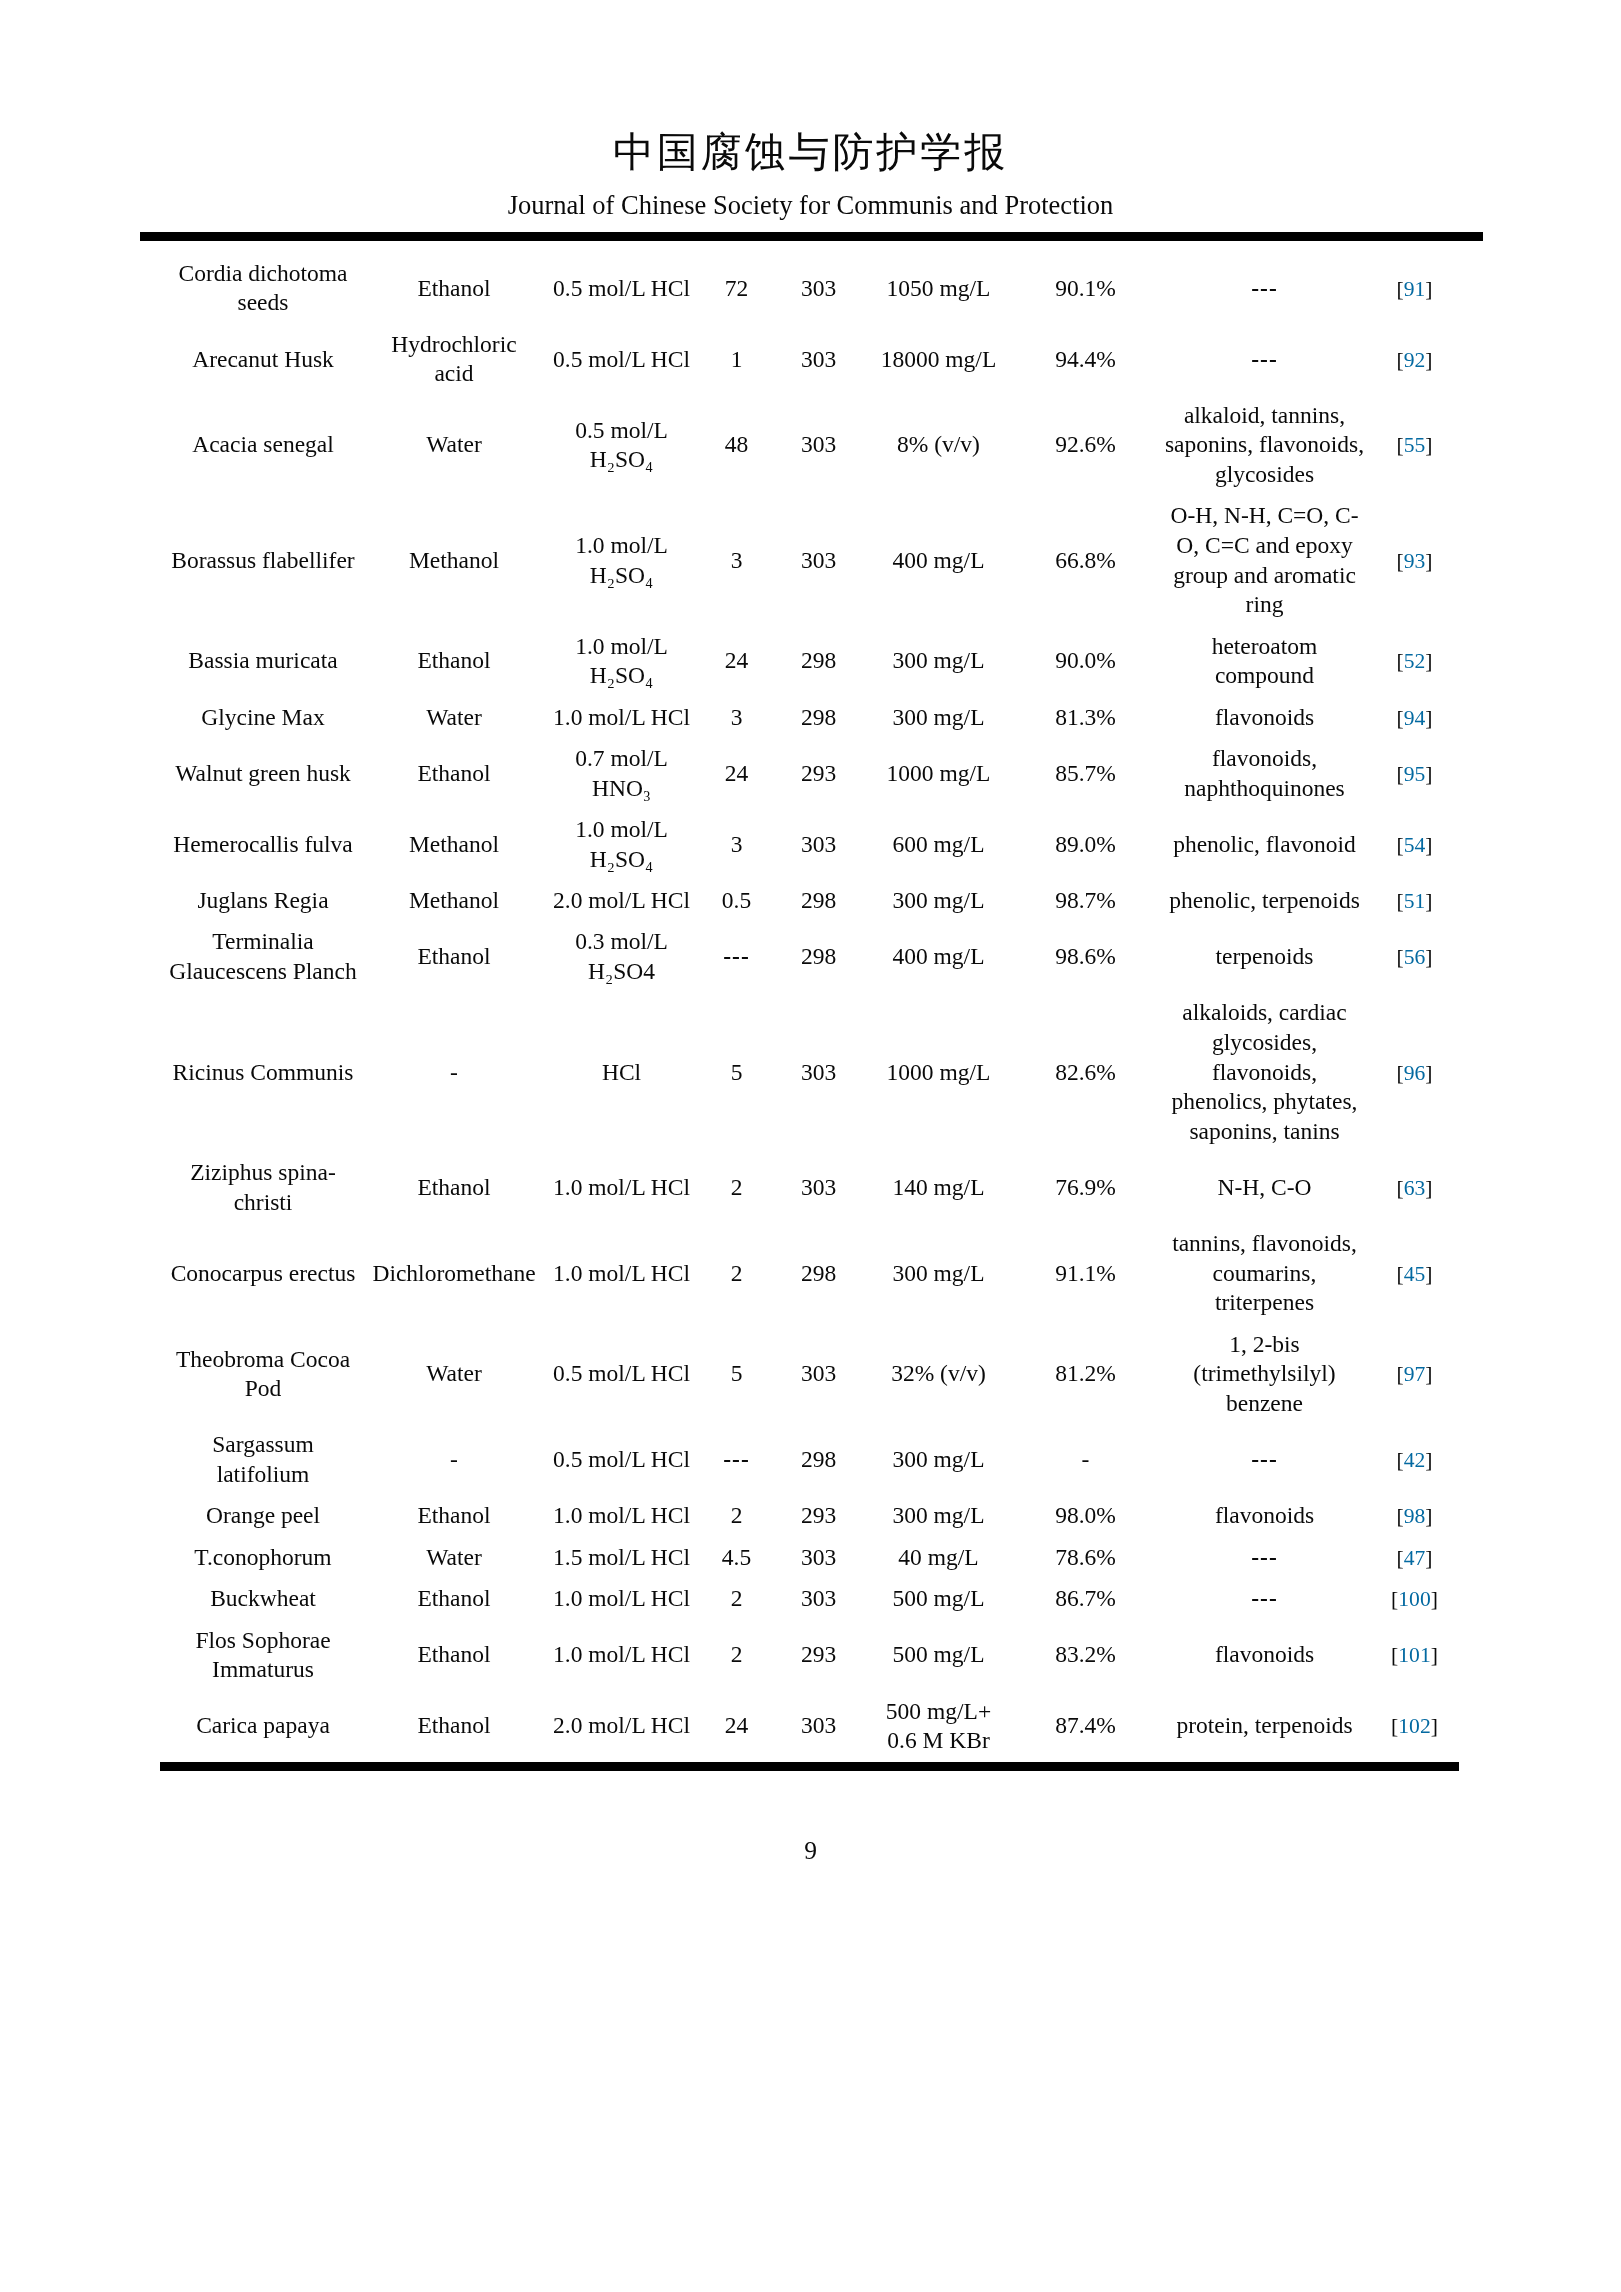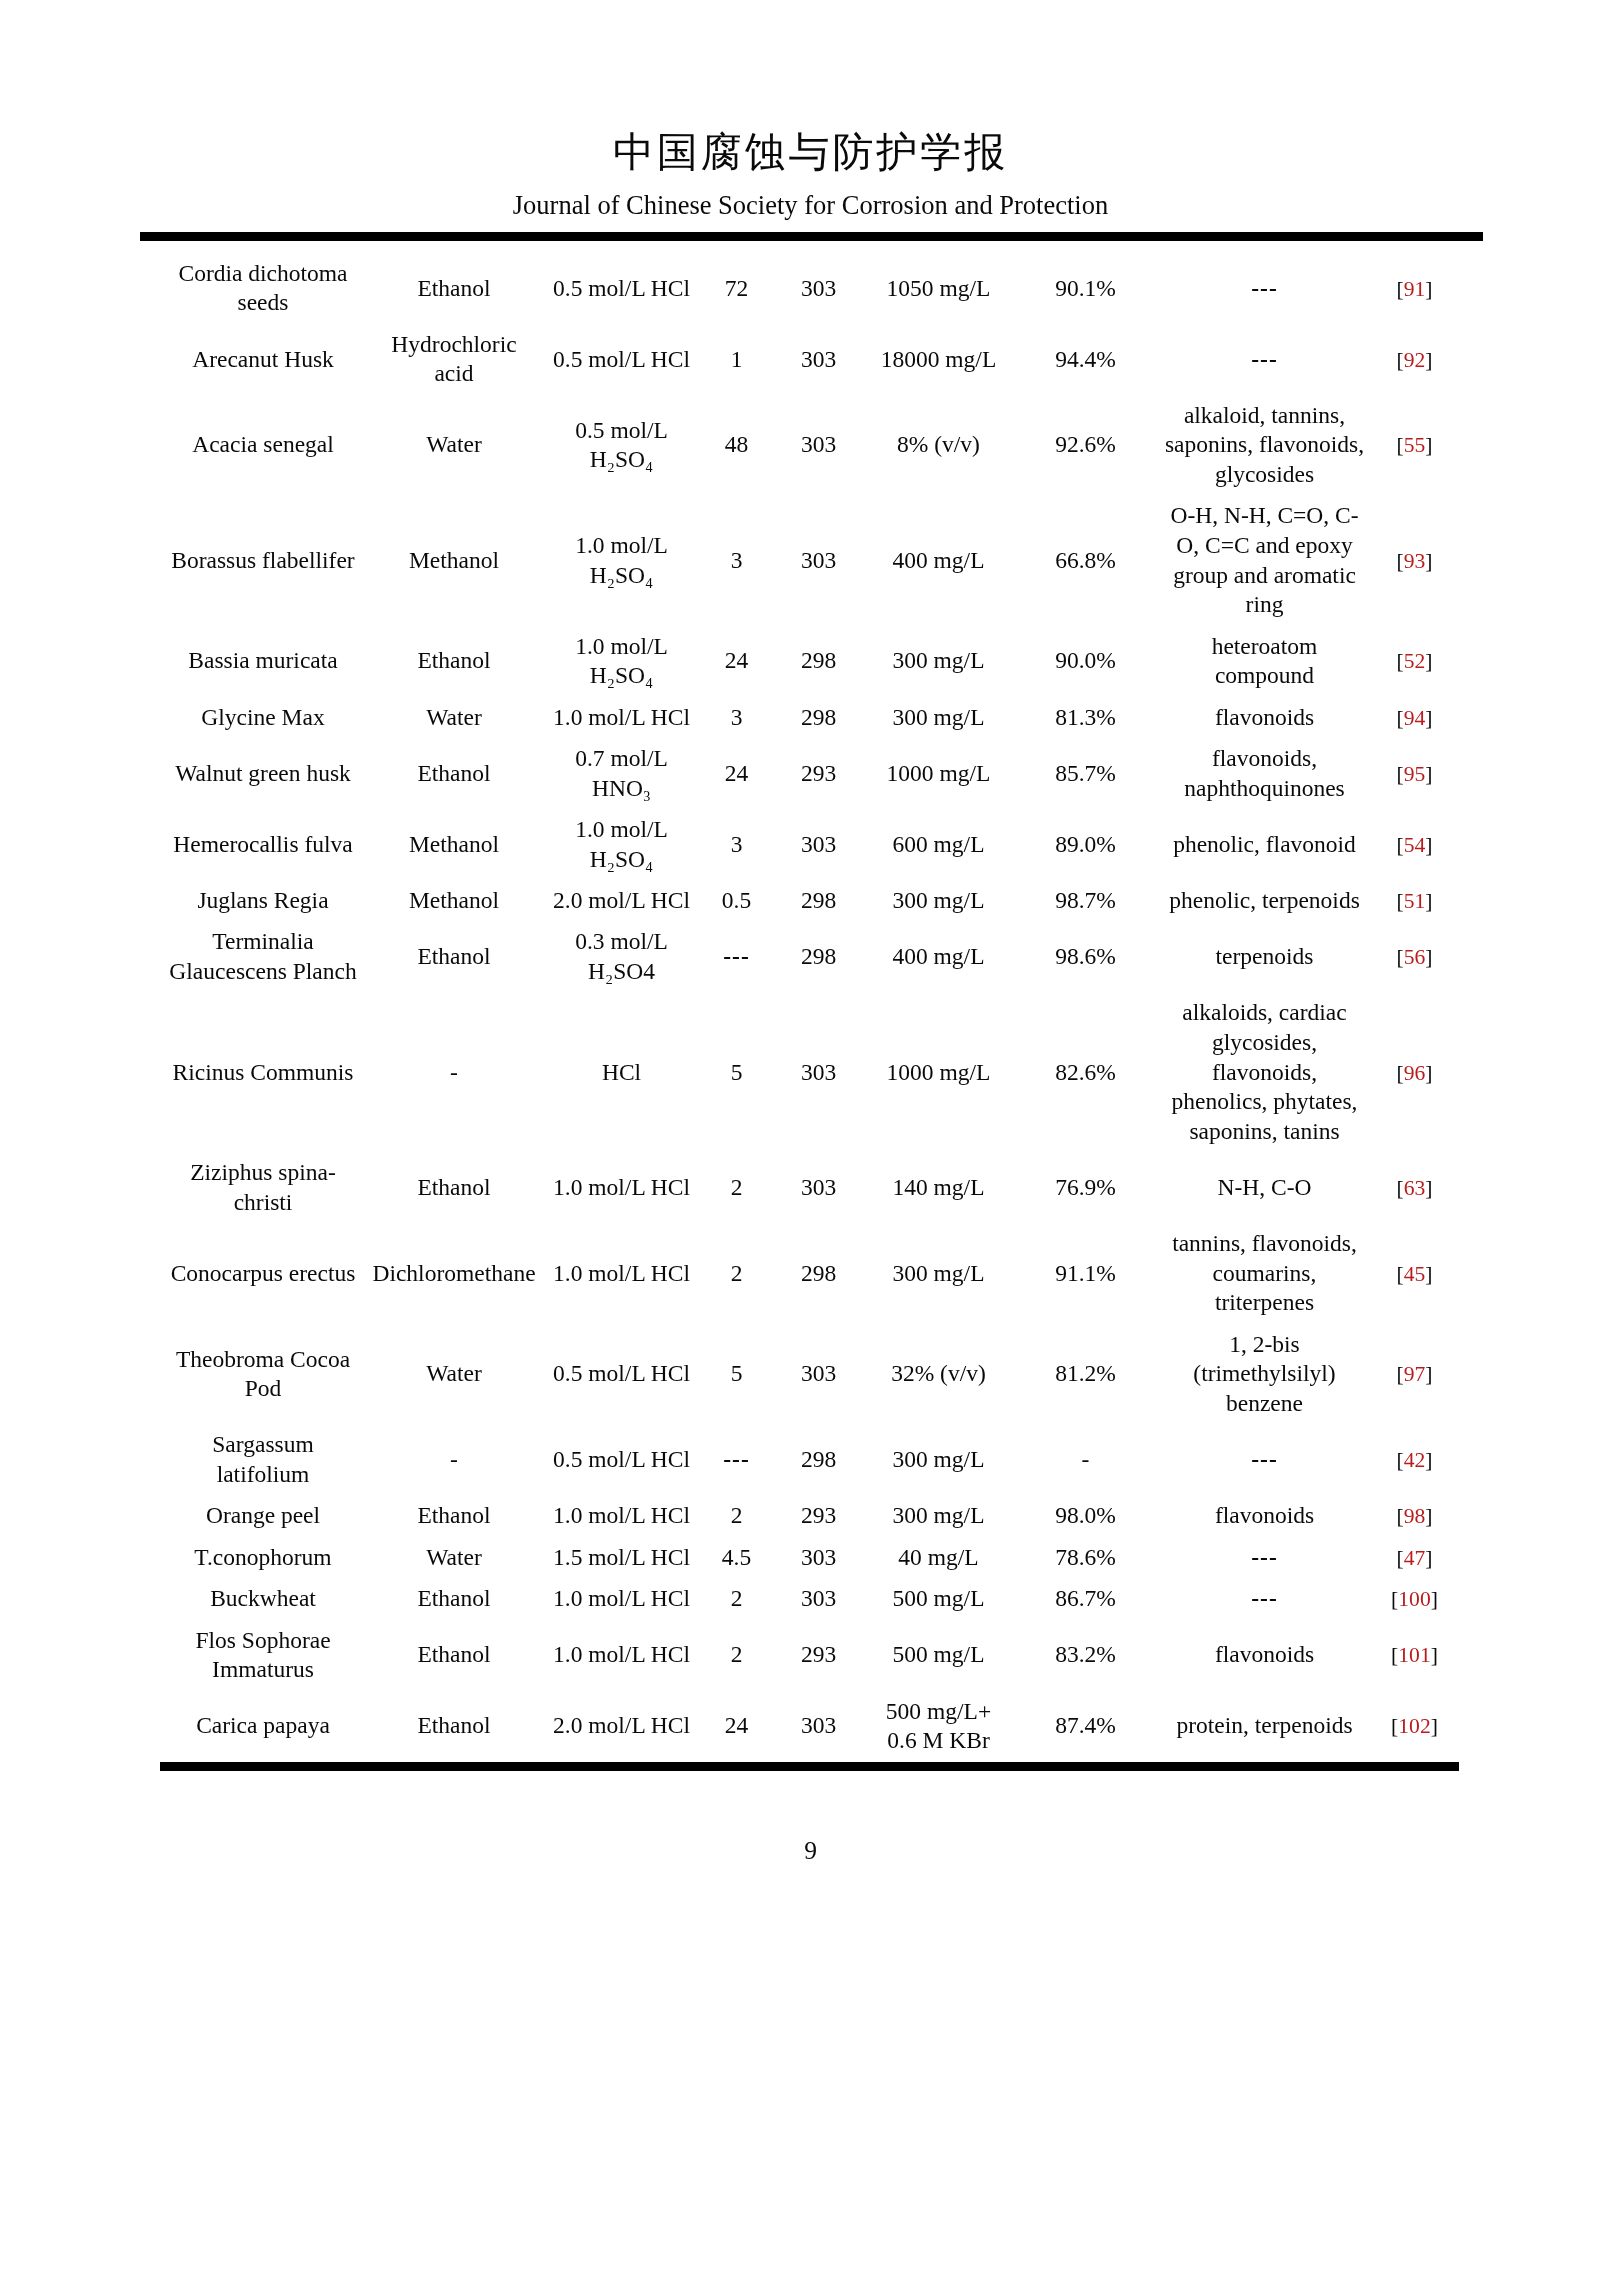--- a/index.html
+++ b/index.html
@@ -51,35 +51,35 @@
   col.c-solvent{width:176px;}
   col.c-medium{width:159px;}
   col.c-time{width:71px;}
   col.c-temp{width:93px;}
   col.c-conc{width:147px;}
   col.c-ie{width:147px;}
   col.c-comp{width:211px;}
   col.c-ref{width:89px;}
   .dashes{font-weight:bold;letter-spacing:1px;}
   .ref-wrap{font-size:21.6px;}
-  .ref-num{color:#b91c1c;text-decoration:none;cursor:pointer;}
+  .ref-num{color:#0369a1;text-decoration:none;cursor:pointer;}
   .page-number{
     text-align:center;
     margin-top:65px;
     font-size:25.5px;
   }
 </style>
 </head>
 <body>
 
 <div class="page">
 
   <div class="header">
     <h1 class="title-zh">中国腐蚀与防护学报</h1>
-    <div class="title-en">Journal of Chinese Society for Corrosion and Protection</div>
+    <div class="title-en">Journal of Chinese Society for Communis and Protection</div>
   </div>
 
   <div class="top-rule"></div>
 
   <div class="content">
     <table class="data">
       <colgroup>
         <col class="c-plant">
           <col class="c-solvent">
           <col class="c-medium">

